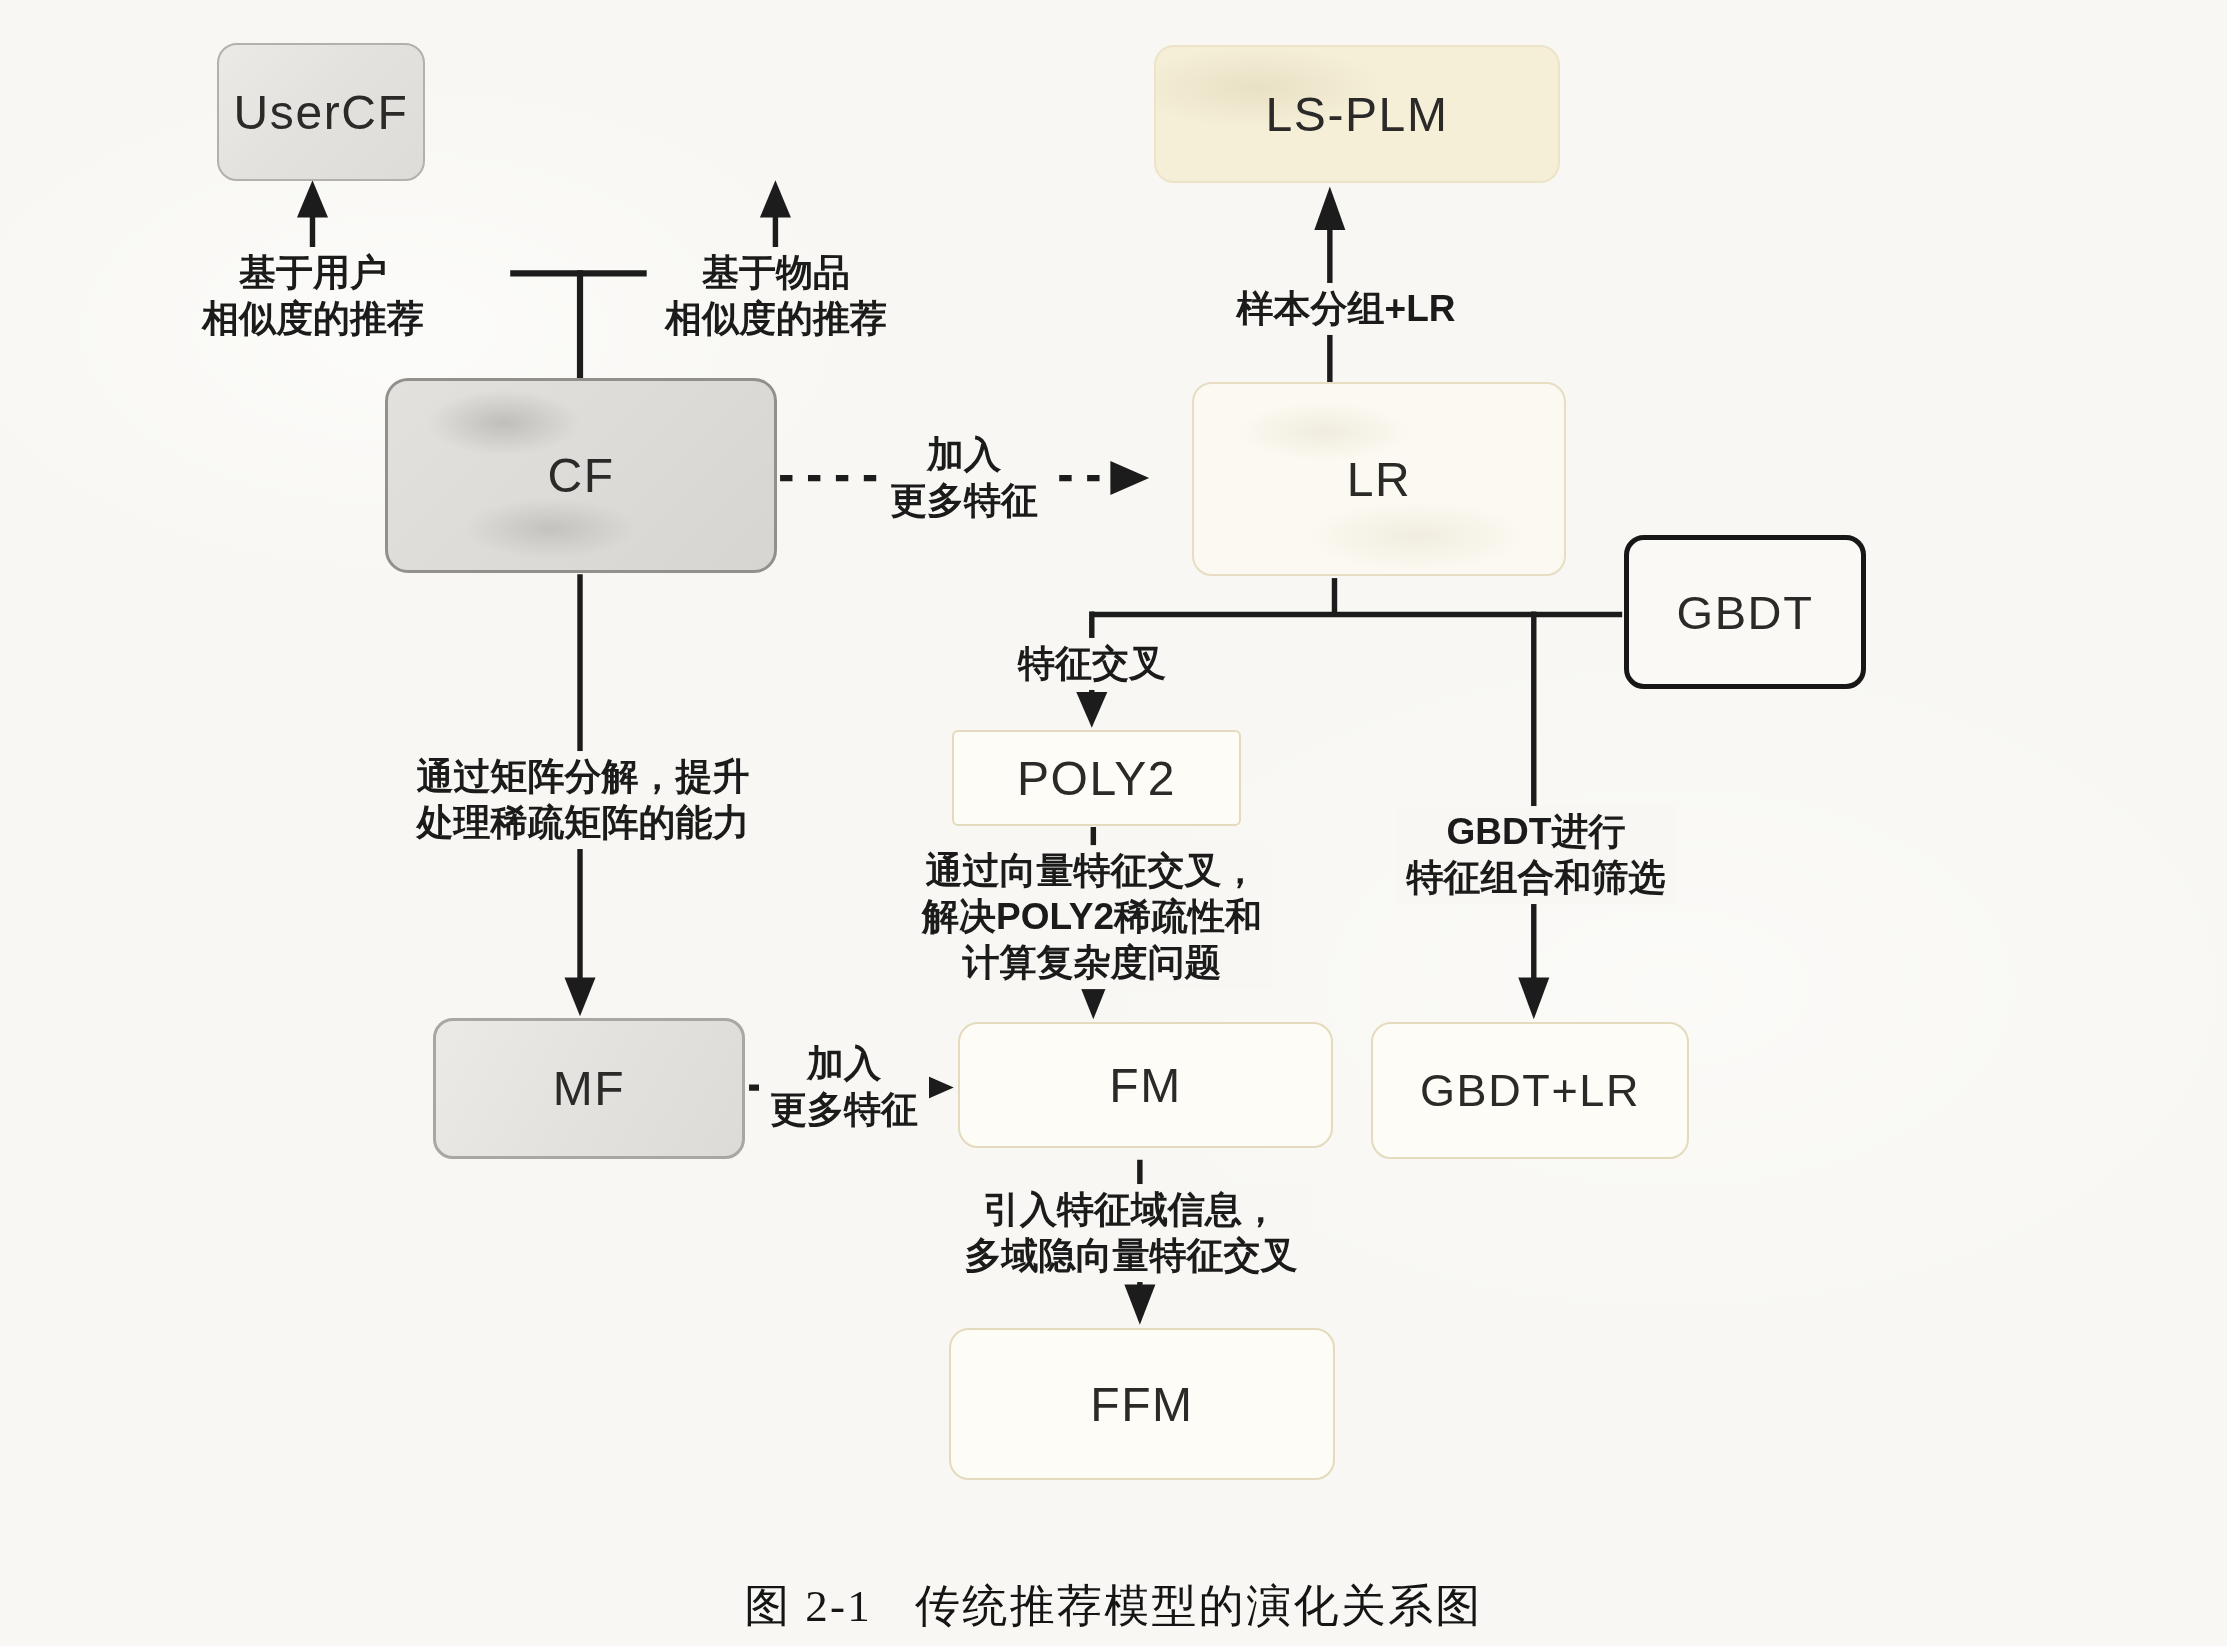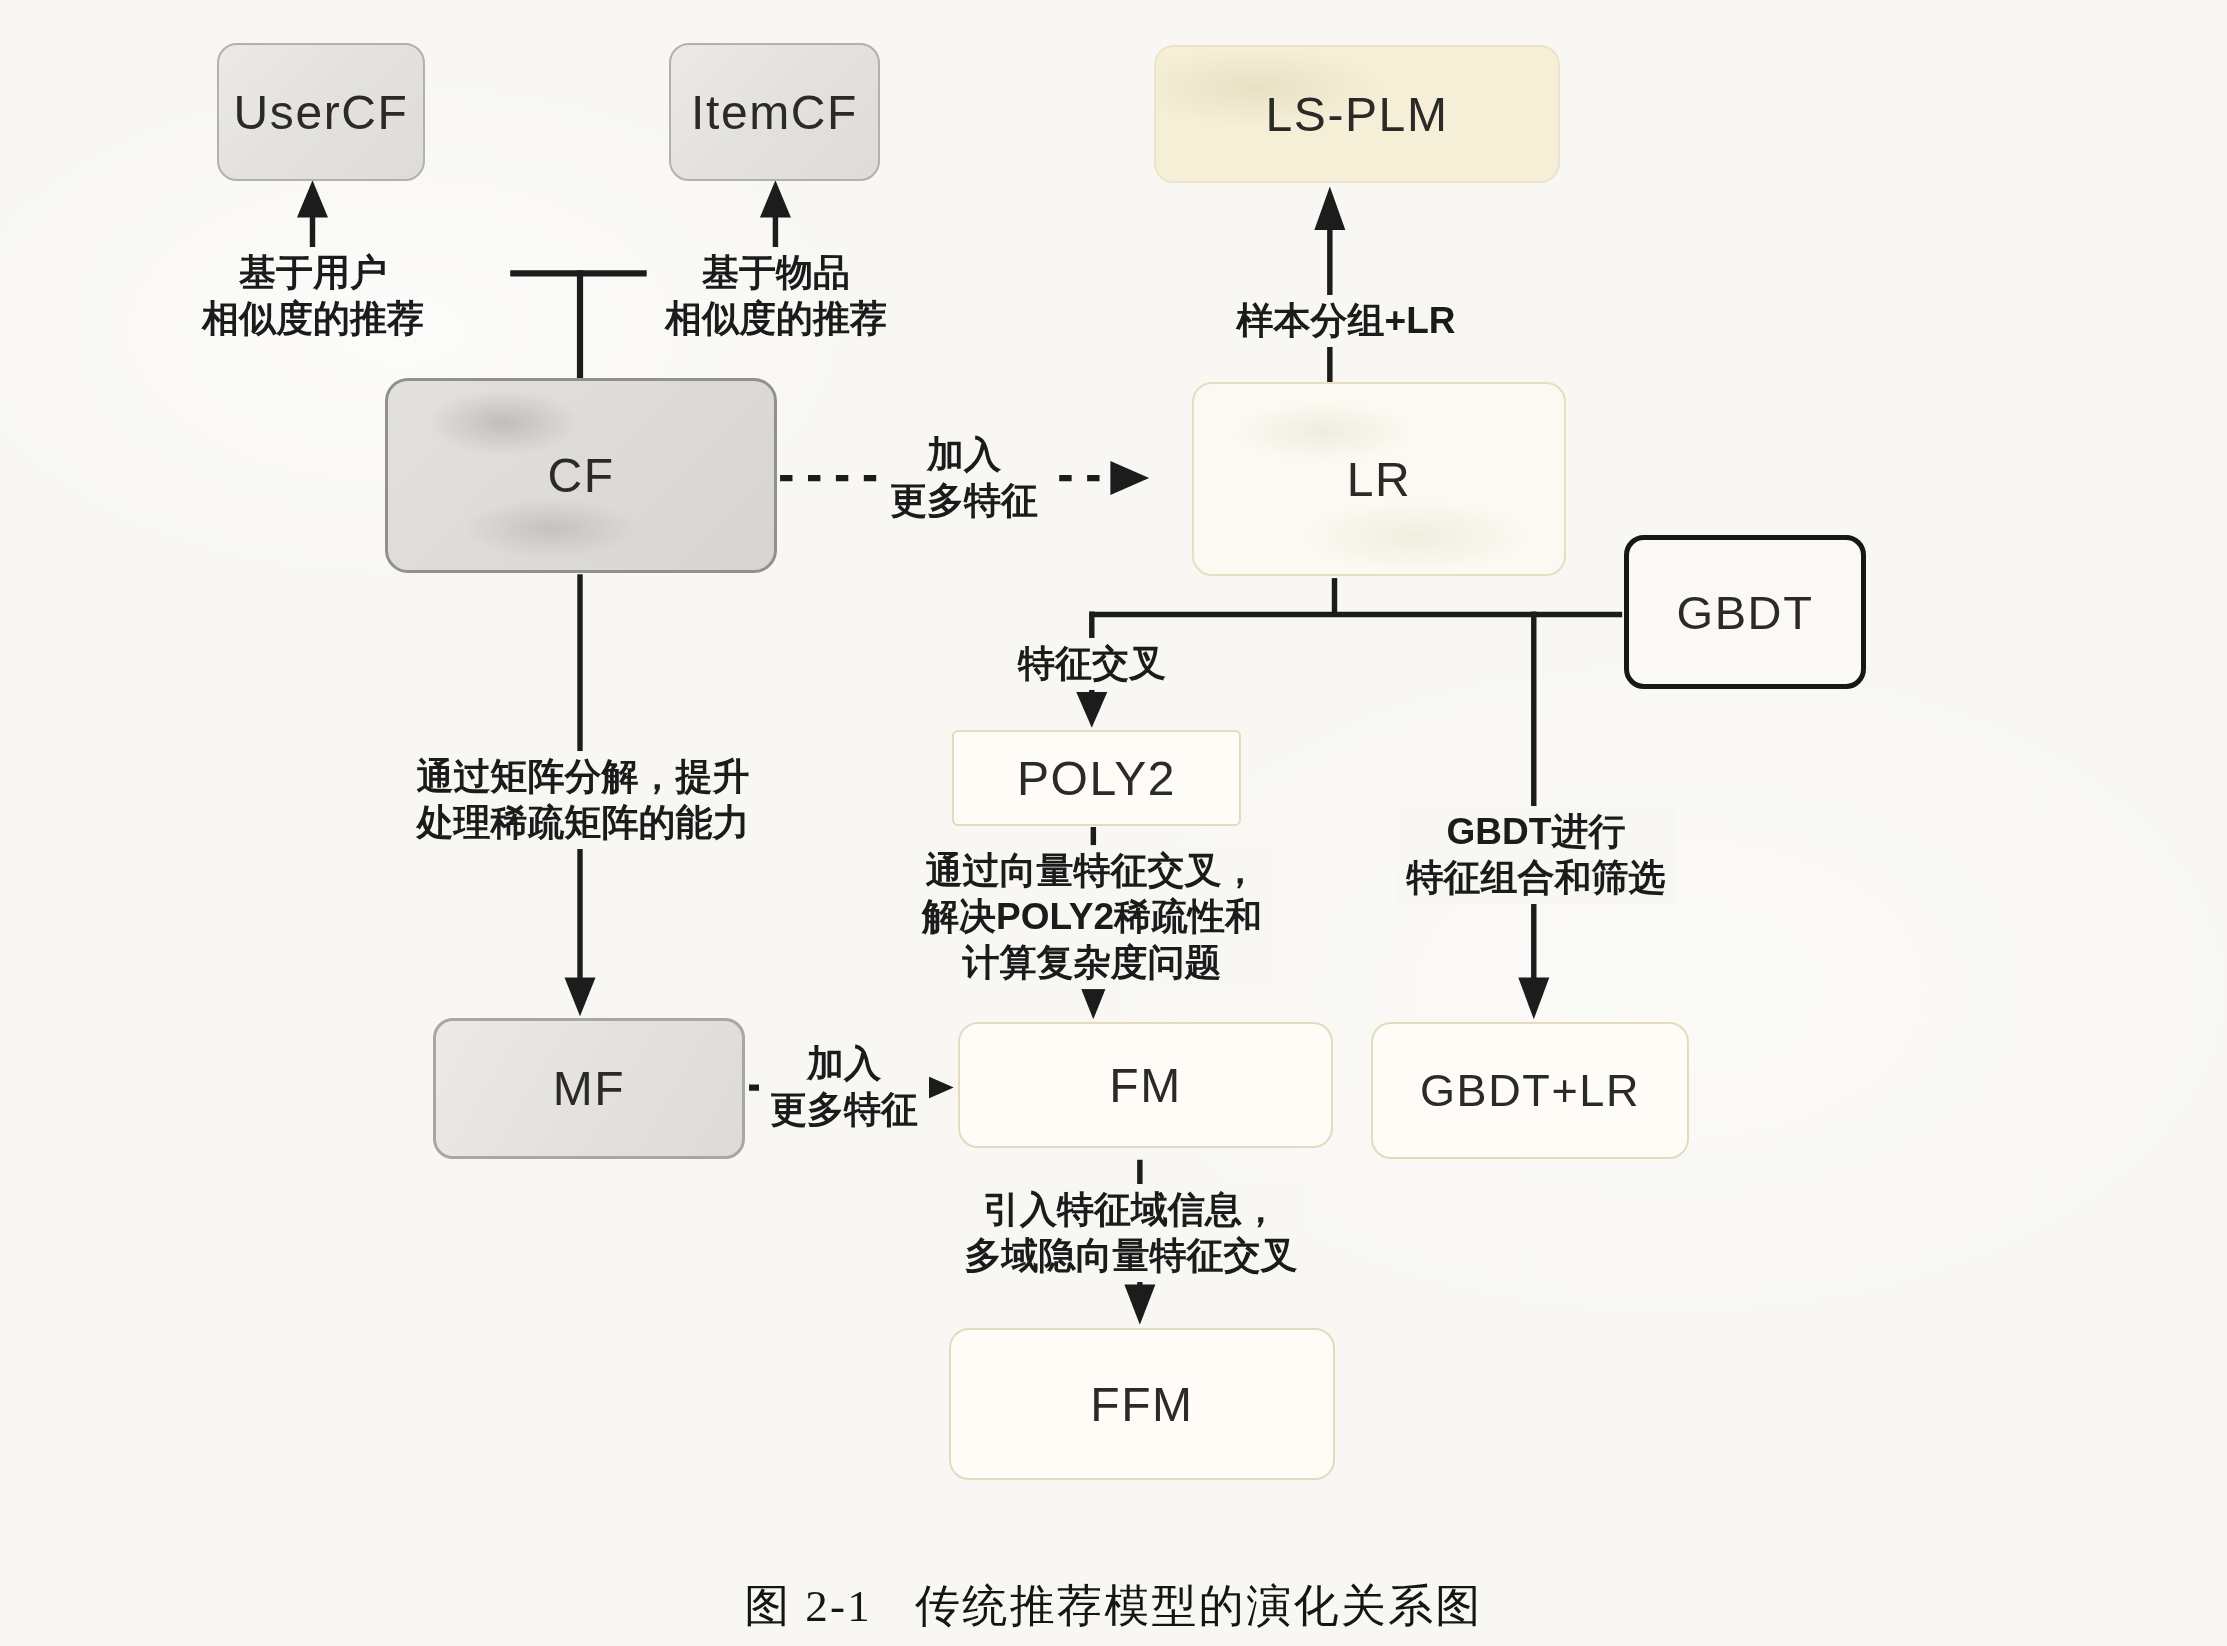--- a/index.html
+++ b/index.html
@@ -121,23 +121,20 @@
     <line class="edge-line dashed" x1="966" y1="1402" x2="1188" y2="1402"></line>
     <polygon class="arrow-head" points="1180,1380 1180,1424 1230,1402"></polygon>
 
     <line class="edge-line" x1="1470" y1="1495" x2="1470" y2="1660"></line>
     <polygon class="arrow-head" points="1450,1656 1490,1656 1470,1708"></polygon>
   </svg>
 
   <div class="node node-grey" id="node-usercf" style="left:217px;top:43px;width:208px;height:138px;align-items:center;">
       <span>UserCF</span>
     </div>
-  <div class="node node-grey" id="node-itemcf" style="left:669px;top:43px;width:211px;height:138px;">
-      <span>ItemCF</span>
-    </div>
   <div class="node" id="node-lsplm" style="left:1154px;top:45px;width:406px;height:138px;">
       <span>LS-PLM</span>
     </div>
   <div class="node" id="node-cf" style="left:385px;top:378px;width:392px;height:195px;">
       <span>CF</span>
     </div>
   <div class="node" id="node-lr" style="left:1192px;top:382px;width:374px;height:194px;">
       <span>LR</span>
     </div>
   <div class="node" id="node-gbdt" style="left:1624px;top:535px;width:242px;height:154px;">
@@ -160,21 +157,21 @@
     </div>
 
   <div class="edge-label no-bg" style="left:313px;top:296px;">
     <span>基于用户</span>
     <span>相似度的推荐</span>
   </div>
   <div class="edge-label no-bg" style="left:776px;top:296px;">
     <span>基于物品</span>
     <span>相似度的推荐</span>
   </div>
-  <div class="edge-label" style="left:1346px;top:309px;margin-top:12px;">
+  <div class="edge-label" style="left:1346px;top:309px;">
     <span>样本分组+LR</span>
   </div>
   <div class="edge-label" style="left:964px;top:478px;">
     <span>加入</span>
     <span>更多特征</span>
   </div>
   <div class="edge-label" style="left:1092px;top:664px;">
     <span>特征交叉</span>
   </div>
   <div class="edge-label" style="left:583px;top:800px;">

